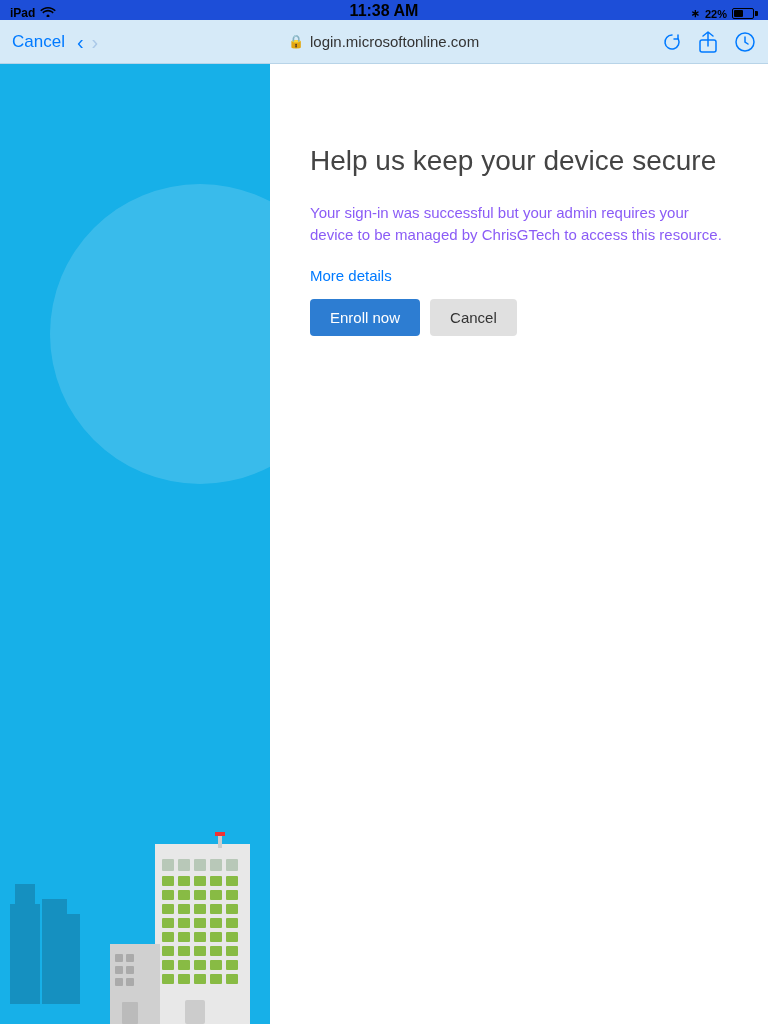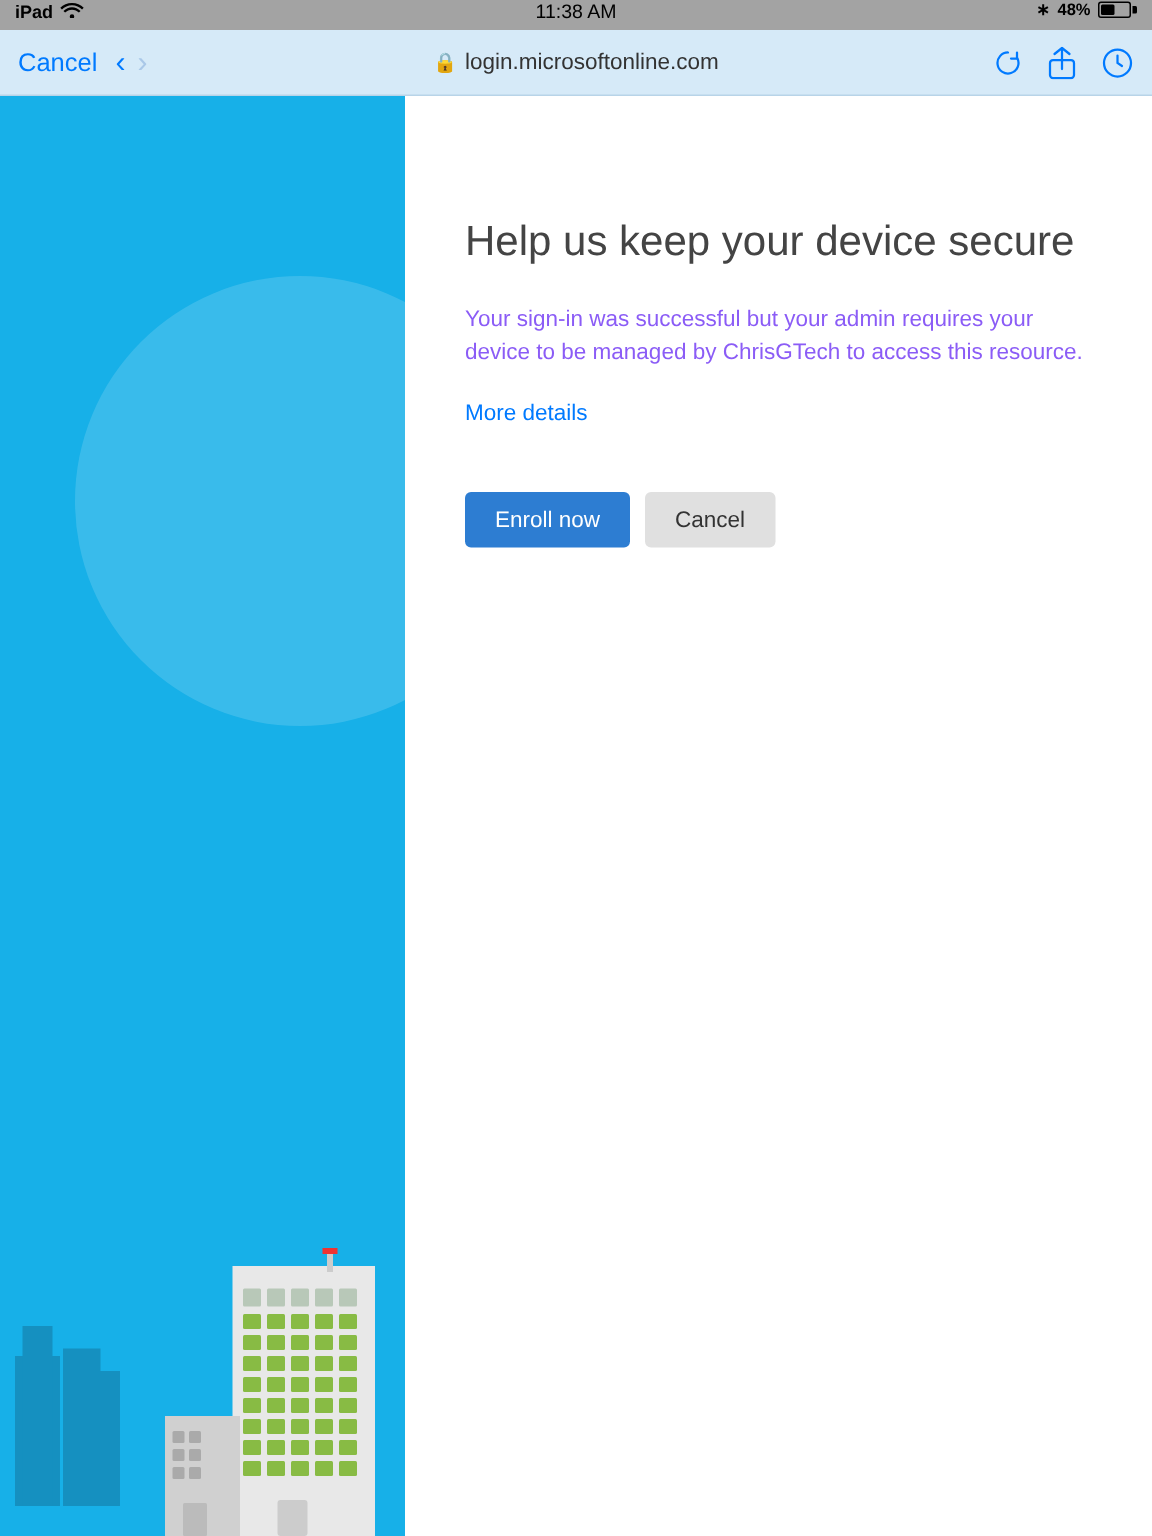--- a/index.html
+++ b/index.html
@@ -3,32 +3,32 @@
   <meta charset="utf-8">
   <meta name="viewport" content="width=768">
   <style>
     * { margin: 0; padding: 0; box-sizing: border-box; }
     body { width: 768px; height: 1024px; font-family: -apple-system, 'Helvetica Neue', Arial, sans-serif; overflow: hidden; background: #fff; }
 
     
     .status-bar {
       width: 100%;
       height: 20px;
-      background: #a3a3a3;
-      display: flex;
-      align-items: flex-start;
+      background: #1d4ed8;
+      display: flex;
+      align-items: flex-end;
       justify-content: space-between;
       padding: 0 10px;
       font-size: 12px;
       font-weight: 600;
       color: #000;
       gap: 36px;
     }
     .status-left { display: flex; align-items: center; gap: 5px; }
-    .status-center { position: absolute; left: 50%; transform: translateX(-50%); font-size: 13px; font-weight: 400; }
+    .status-center { position: absolute; left: 50%; transform: translateX(-50%); font-size: 16px; font-weight: 700; }
     .status-right { display: flex; align-items: center; gap: 5px; font-size: 11px; }
 
     
     .nav-bar {
       width: 100%;
       height: 44px;
       background: #d6eaf8;
       display: flex;
       align-items: center;
       justify-content: space-between;
@@ -110,21 +110,21 @@
       color: #8b5cf6;
       line-height: 1.5;
       margin-bottom: 20px;
     }
 
     .more-details-link {
       color: #007aff;
       font-size: 15px;
       text-decoration: none;
       display: inline-block;
-      margin-bottom: 44px;
+      margin-bottom: 15px;
       cursor: pointer;
       background: none;
       border: none;
     }
 
     .button-group {
       display: flex;
       gap: 10px;
       align-items: flex-start;
     }
@@ -190,21 +190,21 @@
       <svg width="16" height="12" viewBox="0 0 16 12">
         <path d="M8 9.5a1.5 1.5 0 1 1 0 3 1.5 1.5 0 0 1 0-3z" fill="#000"></path>
         <path d="M8 6.5C9.8 6.5 11.4 7.2 12.6 8.4l1.1-1.1C12.1 5.7 10.1 4.8 8 4.8S3.9 5.7 2.3 7.3l1.1 1.1C4.6 7.2 6.2 6.5 8 6.5z" fill="#000"></path>
         <path d="M8 3.5c2.6 0 5 1.1 6.7 2.8l1.1-1.1C13.9 3.3 11.1 2 8 2S2.1 3.3.2 5.2l1.1 1.1C3 4.6 5.4 3.5 8 3.5z" fill="#000"></path>
       </svg>
     </span>
   </div>
   <div class="status-center">11:38 AM</div>
   <div class="status-right">
     <span>∗</span>
-    <span>48%</span>
+    <span>22%</span>
     <span class="battery">
       <span class="battery-body">
           <span class="battery-fill"></span>
         </span>
       <span class="battery-tip"></span>
     </span>
   </div>
 </div>
 
 <div class="nav-bar">

